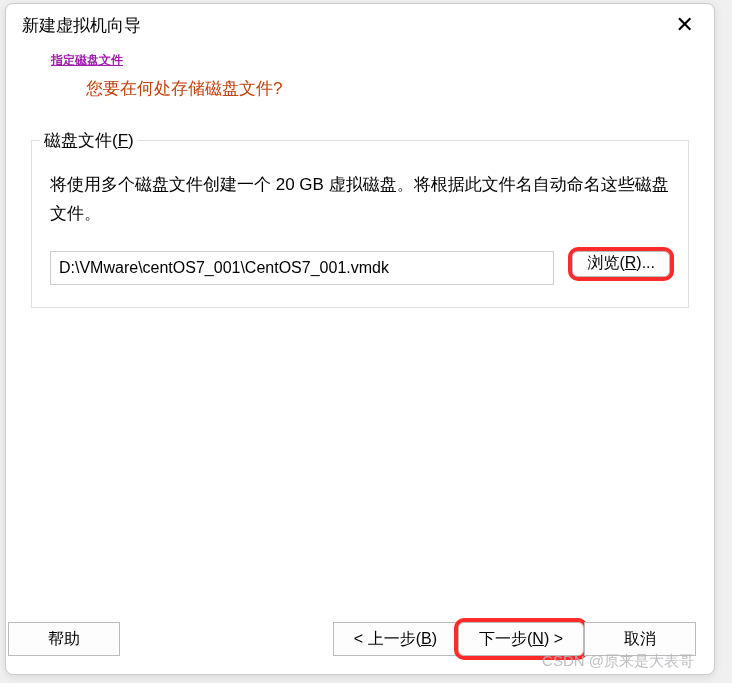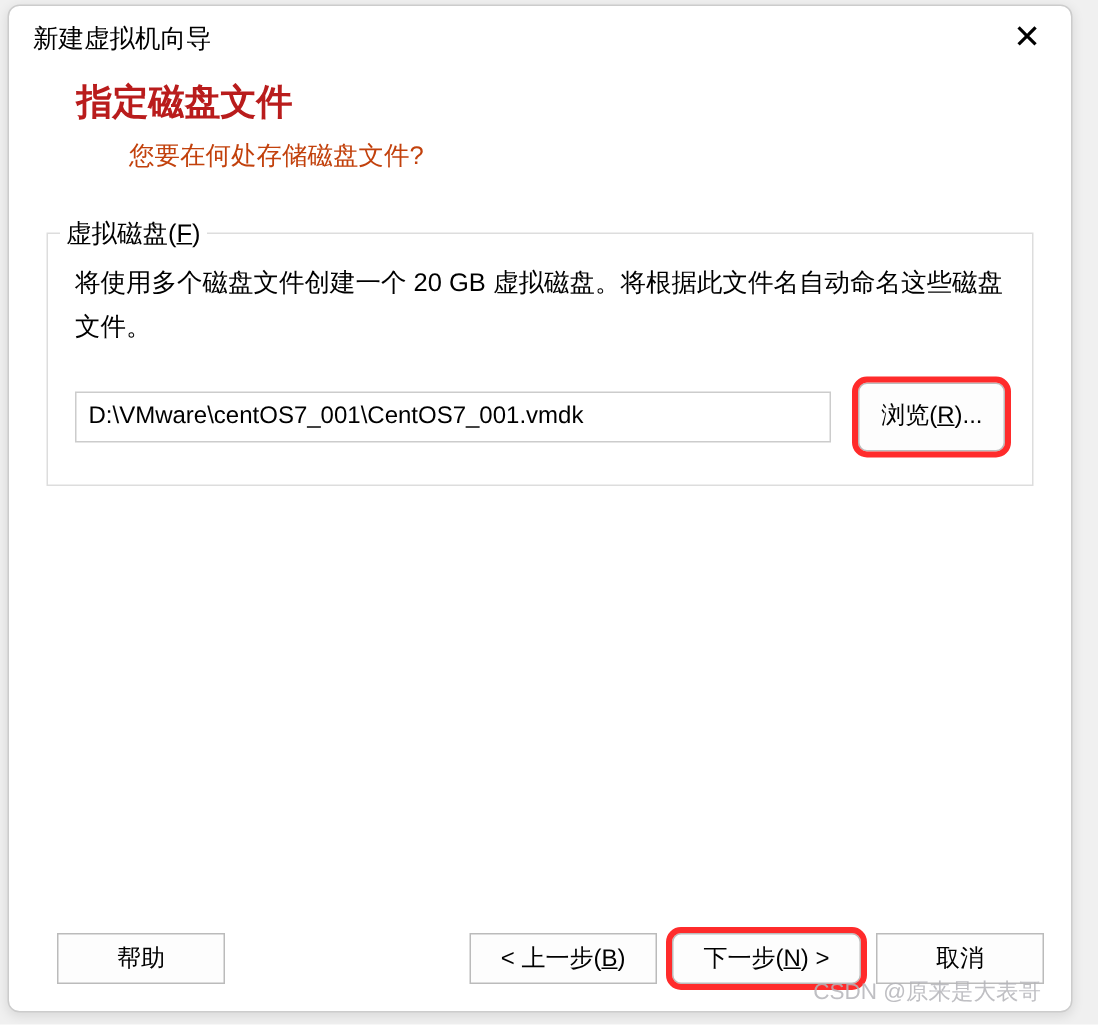--- a/index.html
+++ b/index.html
@@ -37,24 +37,25 @@
       font-size: 22px;
       cursor: pointer;
       padding: 2px 8px;
       line-height: 1;
       font-family: Arial, sans-serif;
     }
     .header-section {
       padding: 10px 30px 20px 45px;
     }
     .header-title {
-      font-size: 24px;
+      font-size: 12px;
       font-weight: bold;
-      color: #b91c1c;
+      color: #a21caf;
       margin-bottom: 8px;
+      text-decoration: underline;
     }
     .header-subtitle {
       font-size: 17px;
       color: #c2410c;
       padding-left: 35px;
     }
     .body-section {
       flex: 1;
       padding: 20px 25px 10px 25px;
     }
@@ -68,52 +69,52 @@
       top: -12px;
       left: 8px;
       background: #fff;
       padding: 0 4px;
       font-size: 17px;
     }
     .field-desc {
       font-size: 17px;
       line-height: 1.7;
       margin-bottom: 22px;
-      margin-top: 1px;
+      margin-top: 12px;
     }
     .field-row {
       display: flex;
       gap: 18px;
-      align-items: center;
+      align-items: flex-start;
     }
     .text-input {
       flex: 1;
       height: 34px;
       border: 1px solid #ccc;
       padding: 4px 8px;
       font-size: 16px;
       font-family: inherit;
     }
     .browse-btn {
-      height: 46px;
+      height: 26px;
       padding: 0 14px;
       background: #fdfdfd;
       border: 1px solid #bbb;
       cursor: pointer;
       font-size: 16px;
       font-family: inherit;
     }
     .hl-red {
       outline: 4px solid #ff2b2b;
       border-radius: 6px;
     }
     .button-bar {
       display: flex;
-      padding: 12px 18px 18px 32px;
-      gap: 10px;
+      padding: 12px 18px 18px 2px;
+      gap: 0;
     }
     .btn {
       height: 34px;
       padding: 0 20px;
       min-width: 112px;
       background: #fdfdfd;
       border: 1px solid #bbb;
       cursor: pointer;
       font-size: 16px;
       font-family: inherit;
@@ -140,21 +141,21 @@
   </div>
 
   <div class="header-section">
     <div class="header-title">指定磁盘文件</div>
     <div class="header-subtitle">您要在何处存储磁盘文件?</div>
   </div>
 
   <div class="body-section">
     <div class="fieldset">
       <div class="legend">
-        <span>虚拟磁盘(</span><span class="u">F</span><span>)</span>
+        <span>磁盘文件(</span><span class="u">F</span><span>)</span>
       </div>
       <div class="field-desc">将使用多个磁盘文件创建一个 20 GB 虚拟磁盘。将根据此文件名自动命名这些磁盘文件。</div>
       <div class="field-row">
         <input type="text" class="text-input" value="D:\VMware\centOS7_001\CentOS7_001.vmdk" style="">
         <button class="browse-btn hl-red">
           <span>浏览(</span><span class="u">R</span><span>)...</span>
         </button>
       </div>
     </div>
   </div>

